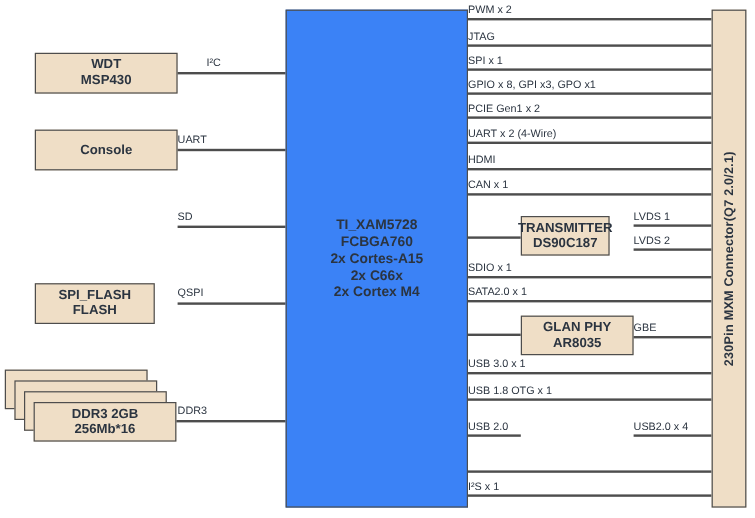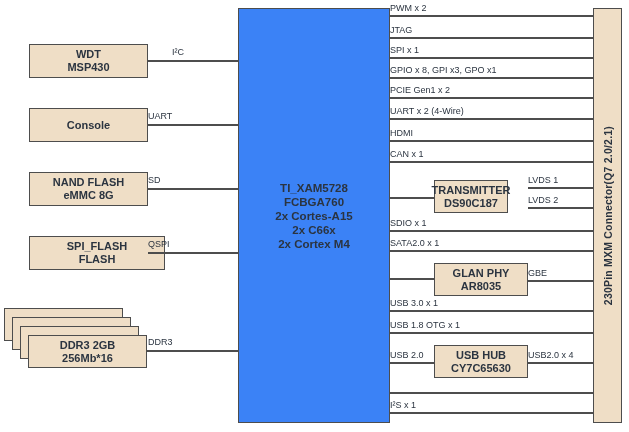--- a/index.html
+++ b/index.html
@@ -42,26 +42,22 @@
 
   <div class="block" style="left:29px;top:44px;width:119px;height:34px;">
     <span>WDT</span>
     <span>MSP430</span>
   </div>
 
   <div class="block" style="left:29px;top:108px;width:119px;height:34px;">
     <span>Console</span>
   </div>
 
-  <div class="block" style="left:29px;top:172px;width:119px;height:34px;">
-    <span>NAND FLASH</span>
-    <span>eMMC 8G</span>
-  </div>
 
-  <div class="block" style="left:29px;top:236px;width:136px;height:34px;">
+  <div class="block" style="left:29px;top:236px;width:100px;height:34px;">
     <span>SPI_FLASH</span>
     <span>FLASH</span>
   </div>
 
   <div class="ghost" style="left:4px;top:308px;width:119px;height:33px;"></div>
   <div class="ghost" style="left:12px;top:317px;width:119px;height:33px;"></div>
   <div class="ghost" style="left:20px;top:326px;width:119px;height:33px;"></div>
   <div class="block" style="left:28px;top:335px;width:119px;height:33px;">
     <span>DDR3 2GB</span>
     <span>256Mb*16</span>
@@ -144,24 +140,20 @@
   <div class="hline" style="left:390px;top:278px;width:44px;"></div>
   <div class="block" style="left:434px;top:263px;width:94px;height:33px;">
     <span>GLAN PHY</span>
     <span>AR8035</span>
   </div>
   <div class="hline" style="left:528px;top:280px;width:65px;"></div>
   <div class="bus-label" style="left:528px;top:267px;width:65px;">GBE</div>
 
   <div class="hline" style="left:390px;top:362px;width:44px;"></div>
   <div class="bus-label" style="left:390px;top:349px;width:44px;">USB 2.0</div>
-  <div class="block" style="left:434px;top:345px;width:94px;height:33px;">
-    <span>USB HUB</span>
-    <span>CY7C65630</span>
-  </div>
   <div class="hline" style="left:528px;top:362px;width:65px;"></div>
   <div class="bus-label" style="left:528px;top:349px;width:65px;">USB2.0 x 4</div>
 
   <div class="connector">
     <span>230Pin MXM Connector(Q7 2.0/2.1)</span>
   </div>
 
 </div>
 
 </body></html>

